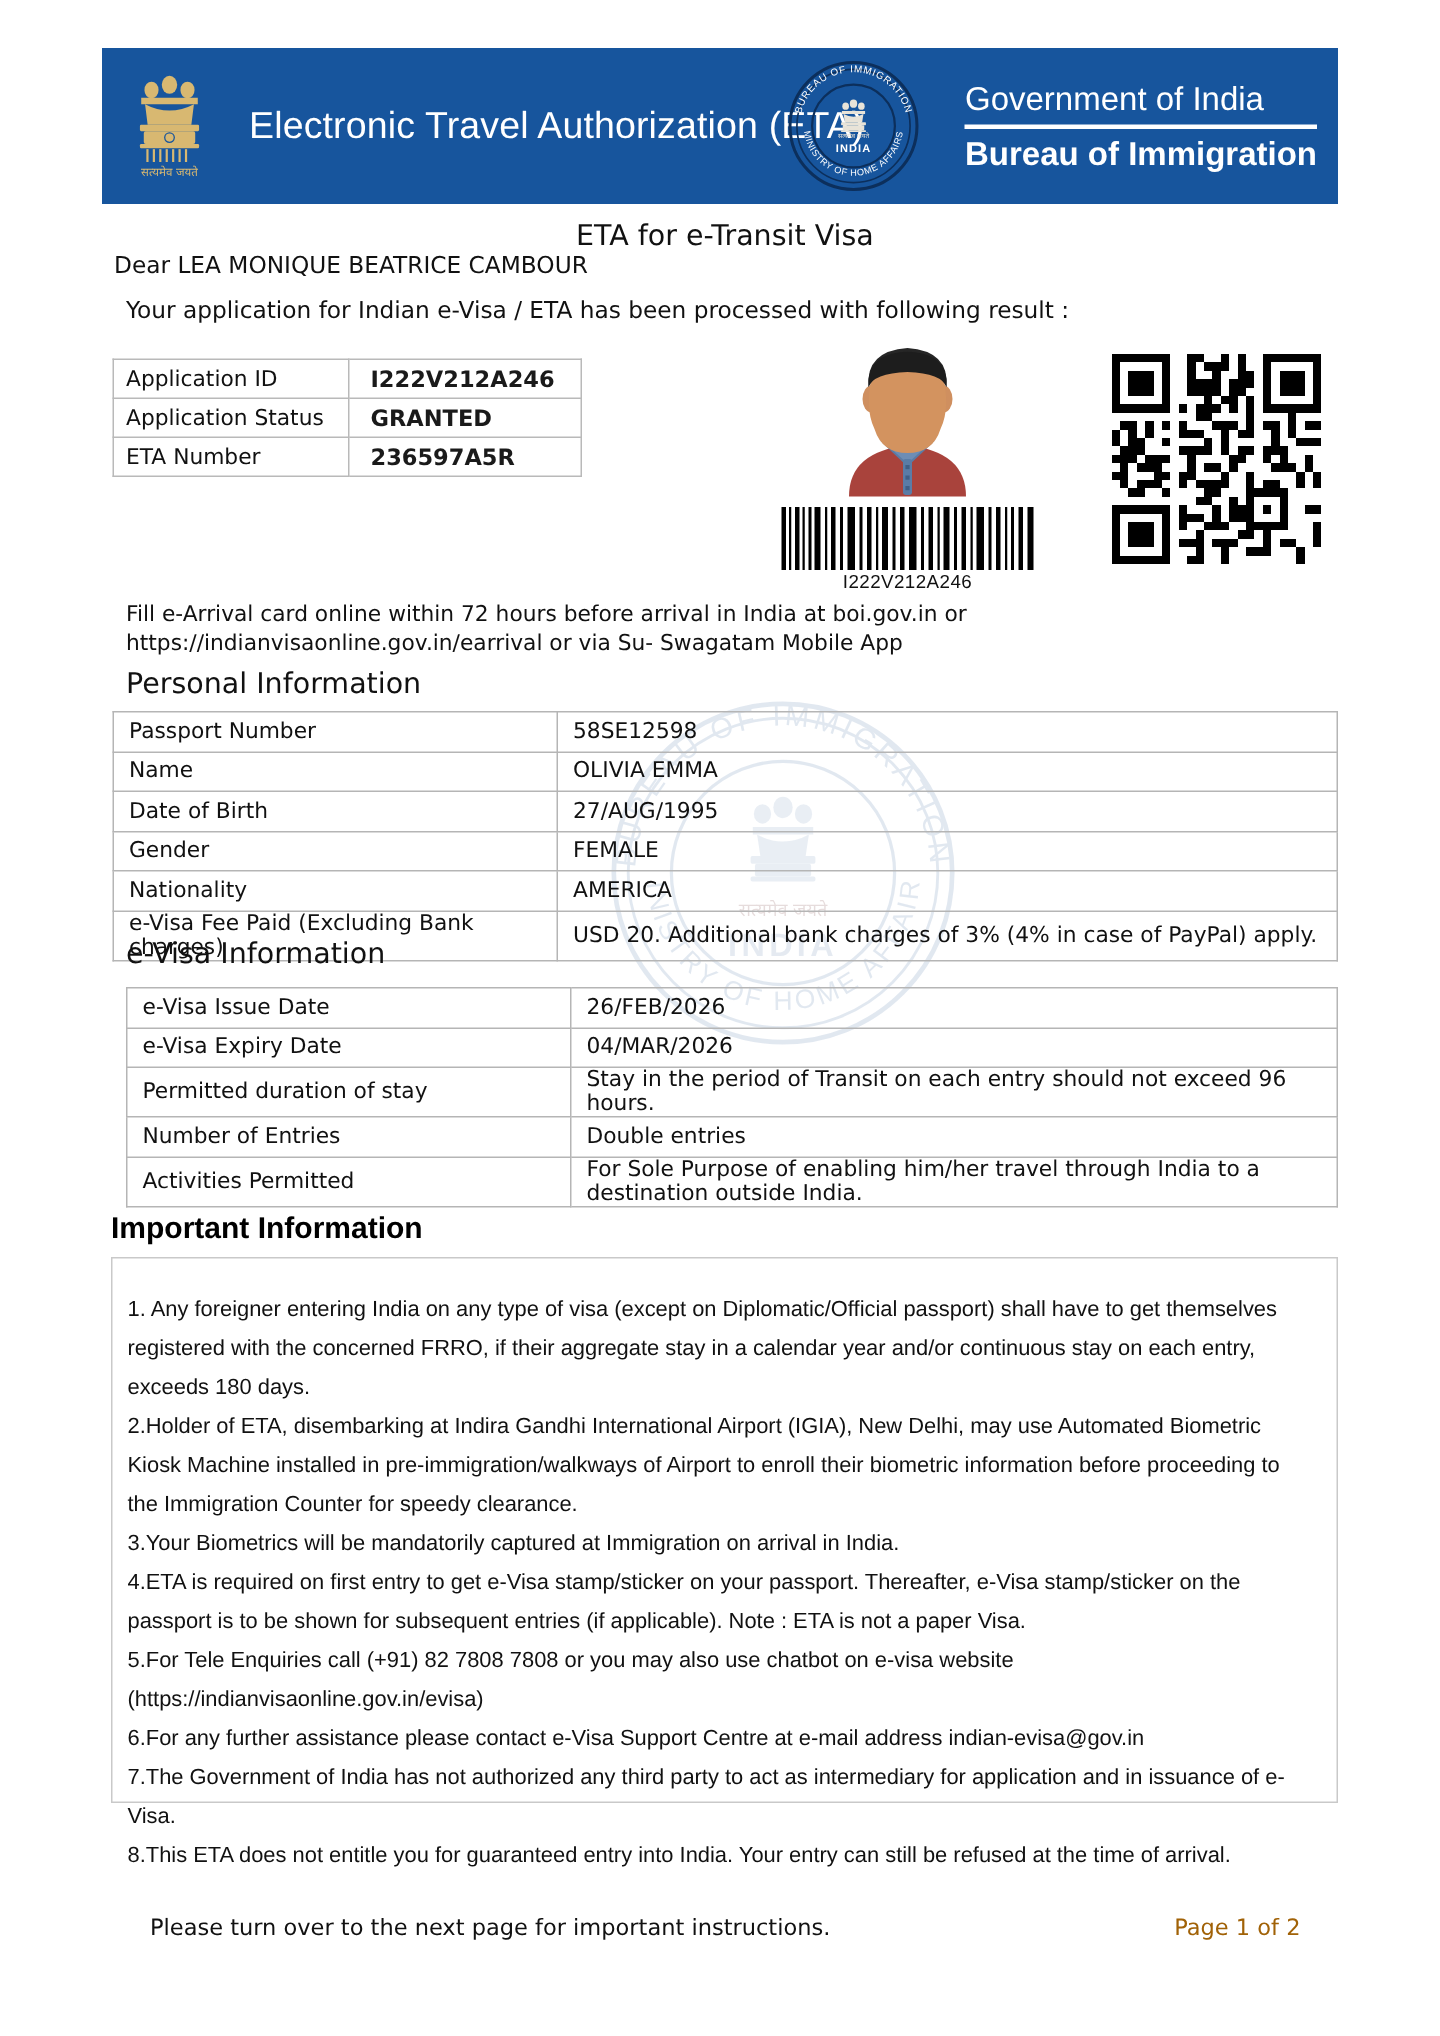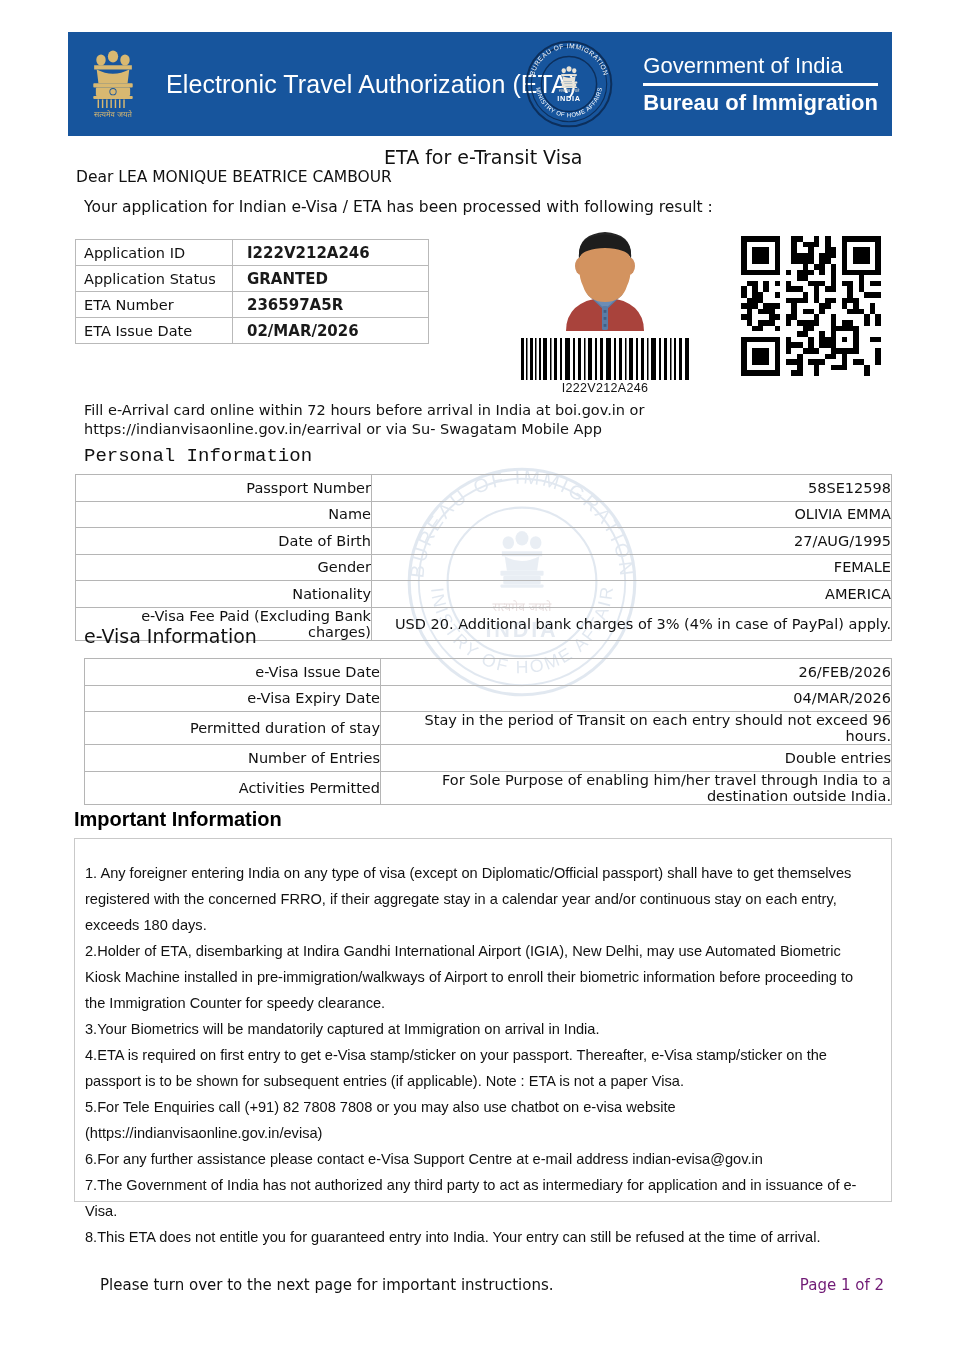--- a/index.html
+++ b/index.html
@@ -113,21 +113,21 @@
     font-size: 15.5px;
     color: #111;
     white-space: nowrap;
   }
 
   
   .app-table {
     position: absolute;
     left: 75px;
     top: 239px;
-    width: 354px;
+    width: 313px;
     border-collapse: collapse;
     table-layout: fixed;
   }
   .app-table td {
     border: 1px solid #b9b9b9;
     height: 25px;
     padding: 0 0 0 8px;
     font-size: 14.5px;
     vertical-align: middle;
   }
@@ -185,39 +185,38 @@
     color: #111;
   }
 
   
   .sec-head {
     position: absolute;
     font-size: 19px;
     color: #111;
     font-family: "DejaVu Sans", sans-serif;
   }
-  .sec-personal { left: 84px; top: 445px; font-family: Liberation Mono, monospace; }
+  .sec-personal { left: 84px; top: 445px; }
   .sec-evisa   { left: 84px; top: 625px; }
   .sec-important {
     position: absolute;
     left: 74px;
     top: 808px;
     font-size: 20px;
     font-weight: bold;
     color: #000;
     font-family: "Liberation Sans", sans-serif;
   }
 
   
   .info-table {
     position: absolute;
     border-collapse: collapse;
     table-layout: fixed;
     background: transparent;
-    text-align: right;
   }
   .info-table td {
     border: 1px solid #b5b5b5;
     font-size: 14.5px;
     color: #111;
     vertical-align: middle;
     padding: 0 0 0 10px;
     background: transparent;
   }
   .info-table td.k { width: 285px; }
@@ -261,24 +260,24 @@
   
   .footer-left {
     position: absolute;
     left: 100px;
     top: 1276px;
     font-size: 15px;
     color: #111;
   }
   .footer-right {
     position: absolute;
-    right: 76px;
+    right: 93px;
     top: 1276px;
     font-size: 15px;
-    color: #701a75;
+    color: #a16207;
   }
 </style>
 </head>
 <body>
 
 <div class="header-banner">
 
   <div class="emblem-left">
     <svg viewBox="0 0 70 84" width="70" height="72" aria-hidden="true">
       <g fill="#d8b871">
@@ -355,24 +354,20 @@
       <td class="lbl">Application ID</td>
       <td class="val">I222V212A246</td>
     </tr>
     <tr>
       <td class="lbl">Application Status</td>
       <td class="val">GRANTED</td>
     </tr>
     <tr>
       <td class="lbl">ETA Number</td>
       <td class="val">236597A5R</td>
-    </tr>
-    <tr>
-      <td class="lbl">ETA Issue Date</td>
-      <td class="val">02/MAR/2026</td>
     </tr>
   </tbody>
 </table>
 
 <div class="photo-block">
   <svg viewBox="0 0 170 110" width="170" height="110" aria-hidden="true">
     <rect x="0" y="0" width="170" height="110" fill="#ffffff"></rect>
     <path d="M46 103 q0 -30 39 -34 q39 4 39 34 z" fill="#a9433c"></path>
     <path d="M68 67 l17 16 l17 -16 l-6 -4 l-11 10 l-11 -10 z" fill="#5a7ca6"></path>
     <path d="M67 66 q6 -4 10 -5 l8 9 l8 -9 q4 1 10 5 l-7 5 l-11 10 l-11 -10 z" fill="#6d8db5"></path>

